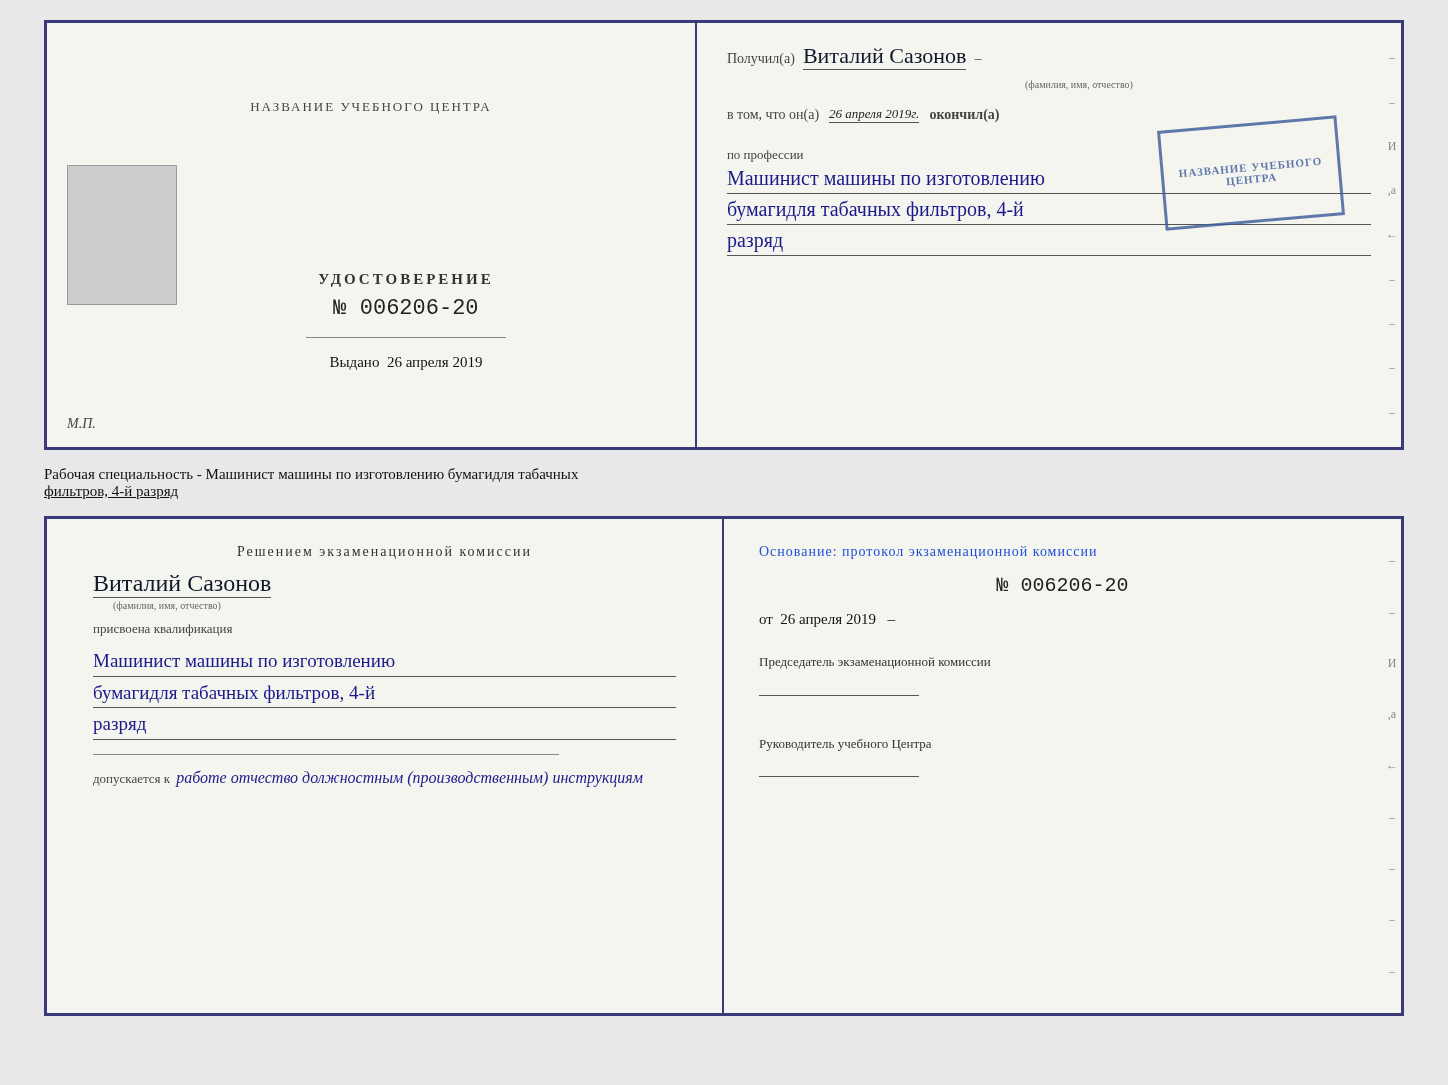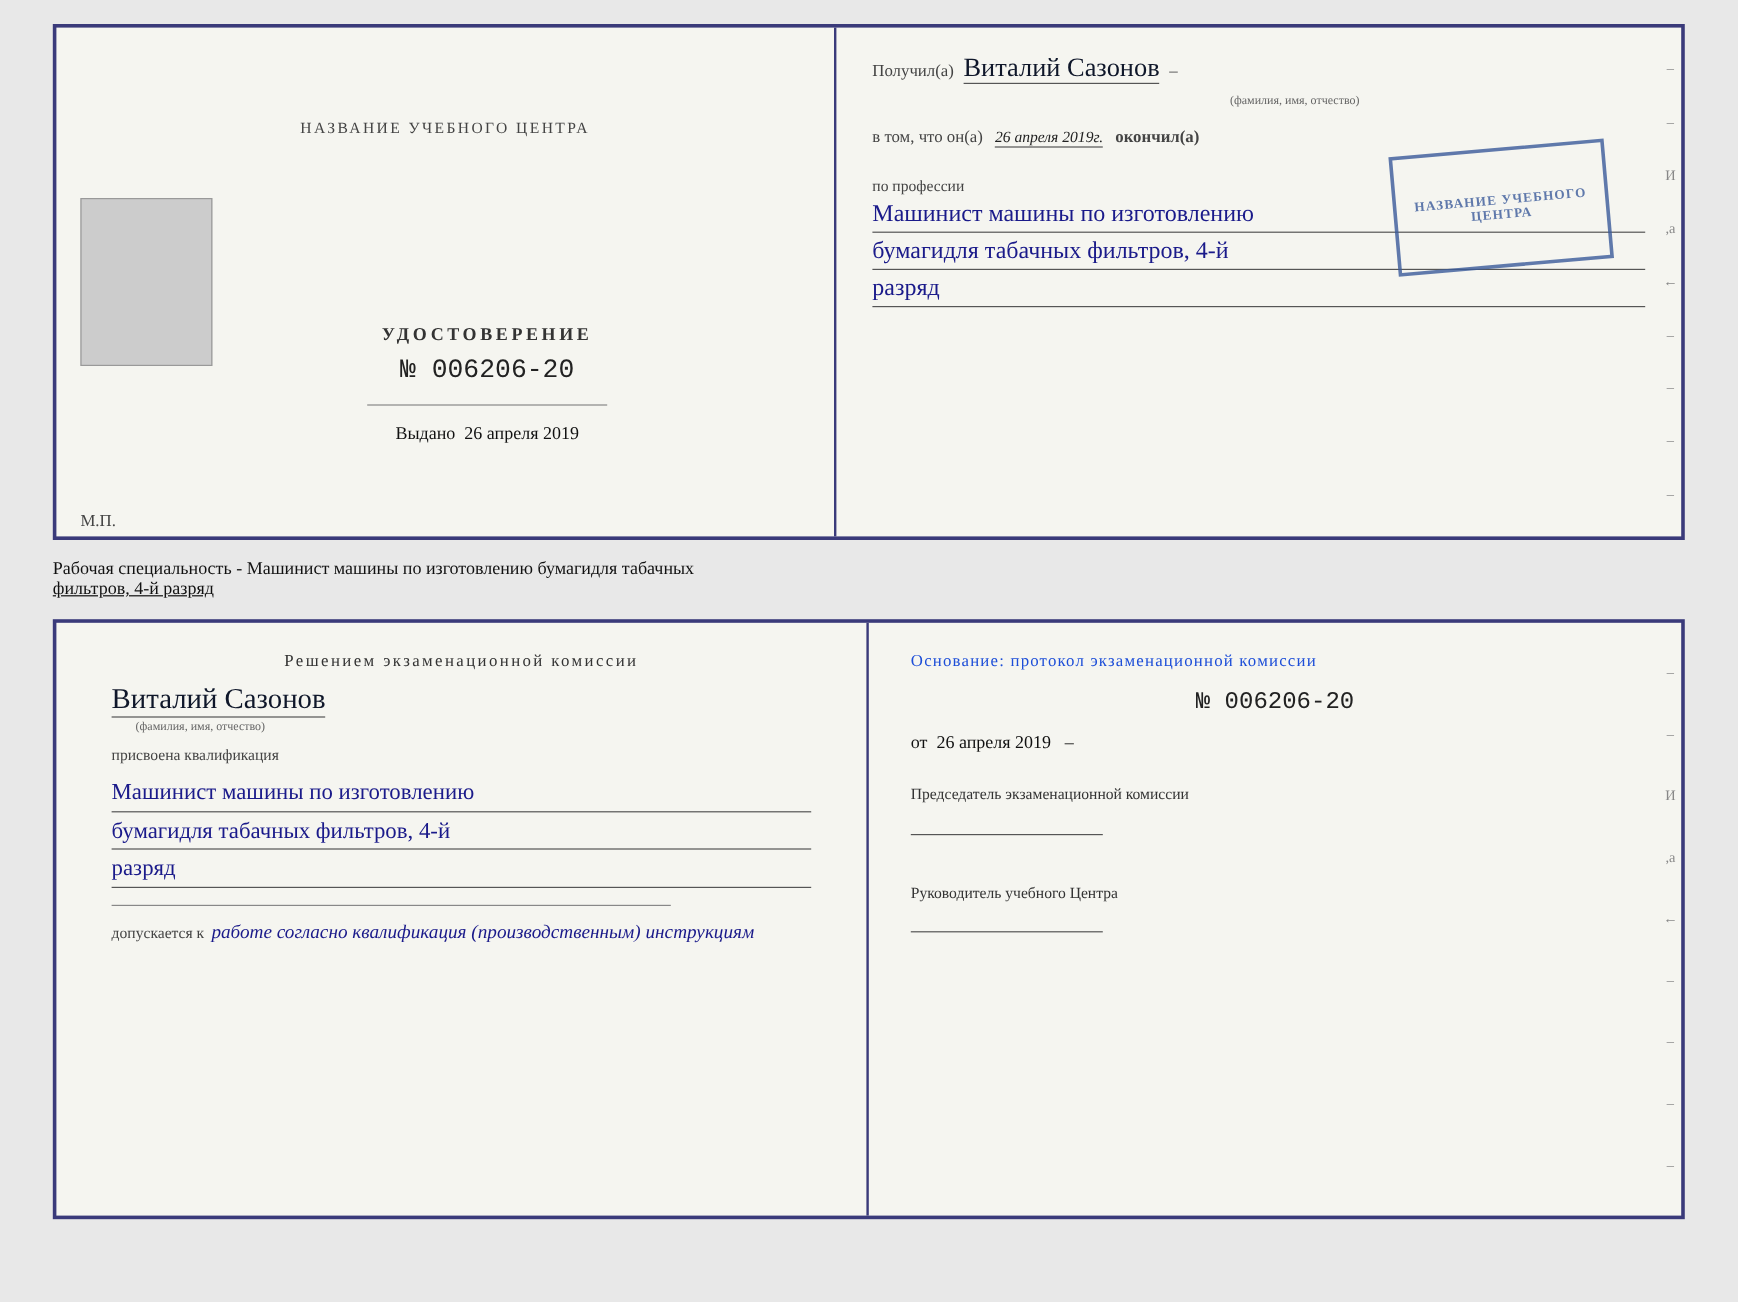--- a/index.html
+++ b/index.html
@@ -90,22 +90,23 @@
 
     .cert-issued span {
       font-size: 15px;
       color: #111;
     }
 
     .mp-label {
       font-size: 14px;
       color: #444;
       position: absolute;
-      bottom: 4px;
+      bottom: 15px;
       left: 20px;
+      font-style: italic;
     }
 
     .handwritten {
       font-family: 'Segoe Script', 'Brush Script MT', cursive;
       font-size: 22px;
       color: #0f172a;
       border-bottom: 1px solid #555;
     }
 
     .small-label {
@@ -371,21 +372,21 @@
     <div style="display:flex;flex-direction:column;gap:2px;">
       <div class="profession-handwritten" style="font-size:19px;">Машинист машины по изготовлению</div>
       <div class="profession-handwritten" style="font-size:19px;">бумагидля табачных фильтров, 4-й</div>
       <div class="profession-handwritten" style="font-size:19px;">разряд</div>
     </div>
 
     <div style="border-bottom:1px solid #888;width:80%;margin:4px 0;"></div>
 
     <div style="display:flex;align-items:baseline;gap:6px;flex-wrap:wrap;">
       <span class="allowed-label">допускается к</span>
-      <span class="allowed-handwritten">работе согласно квалификация (производственным) инструкциям</span>
+      <span class="allowed-handwritten">работе отчество должностным (производственным) инструкциям</span>
     </div>
   </div>
 
   <div class="cert-bottom-right">
     <div class="basis-title">Основание: протокол экзаменационной  комиссии</div>
 
     <div class="number-large">№  006206-20</div>
 
     <div class="date-from">
       <span>от</span>

